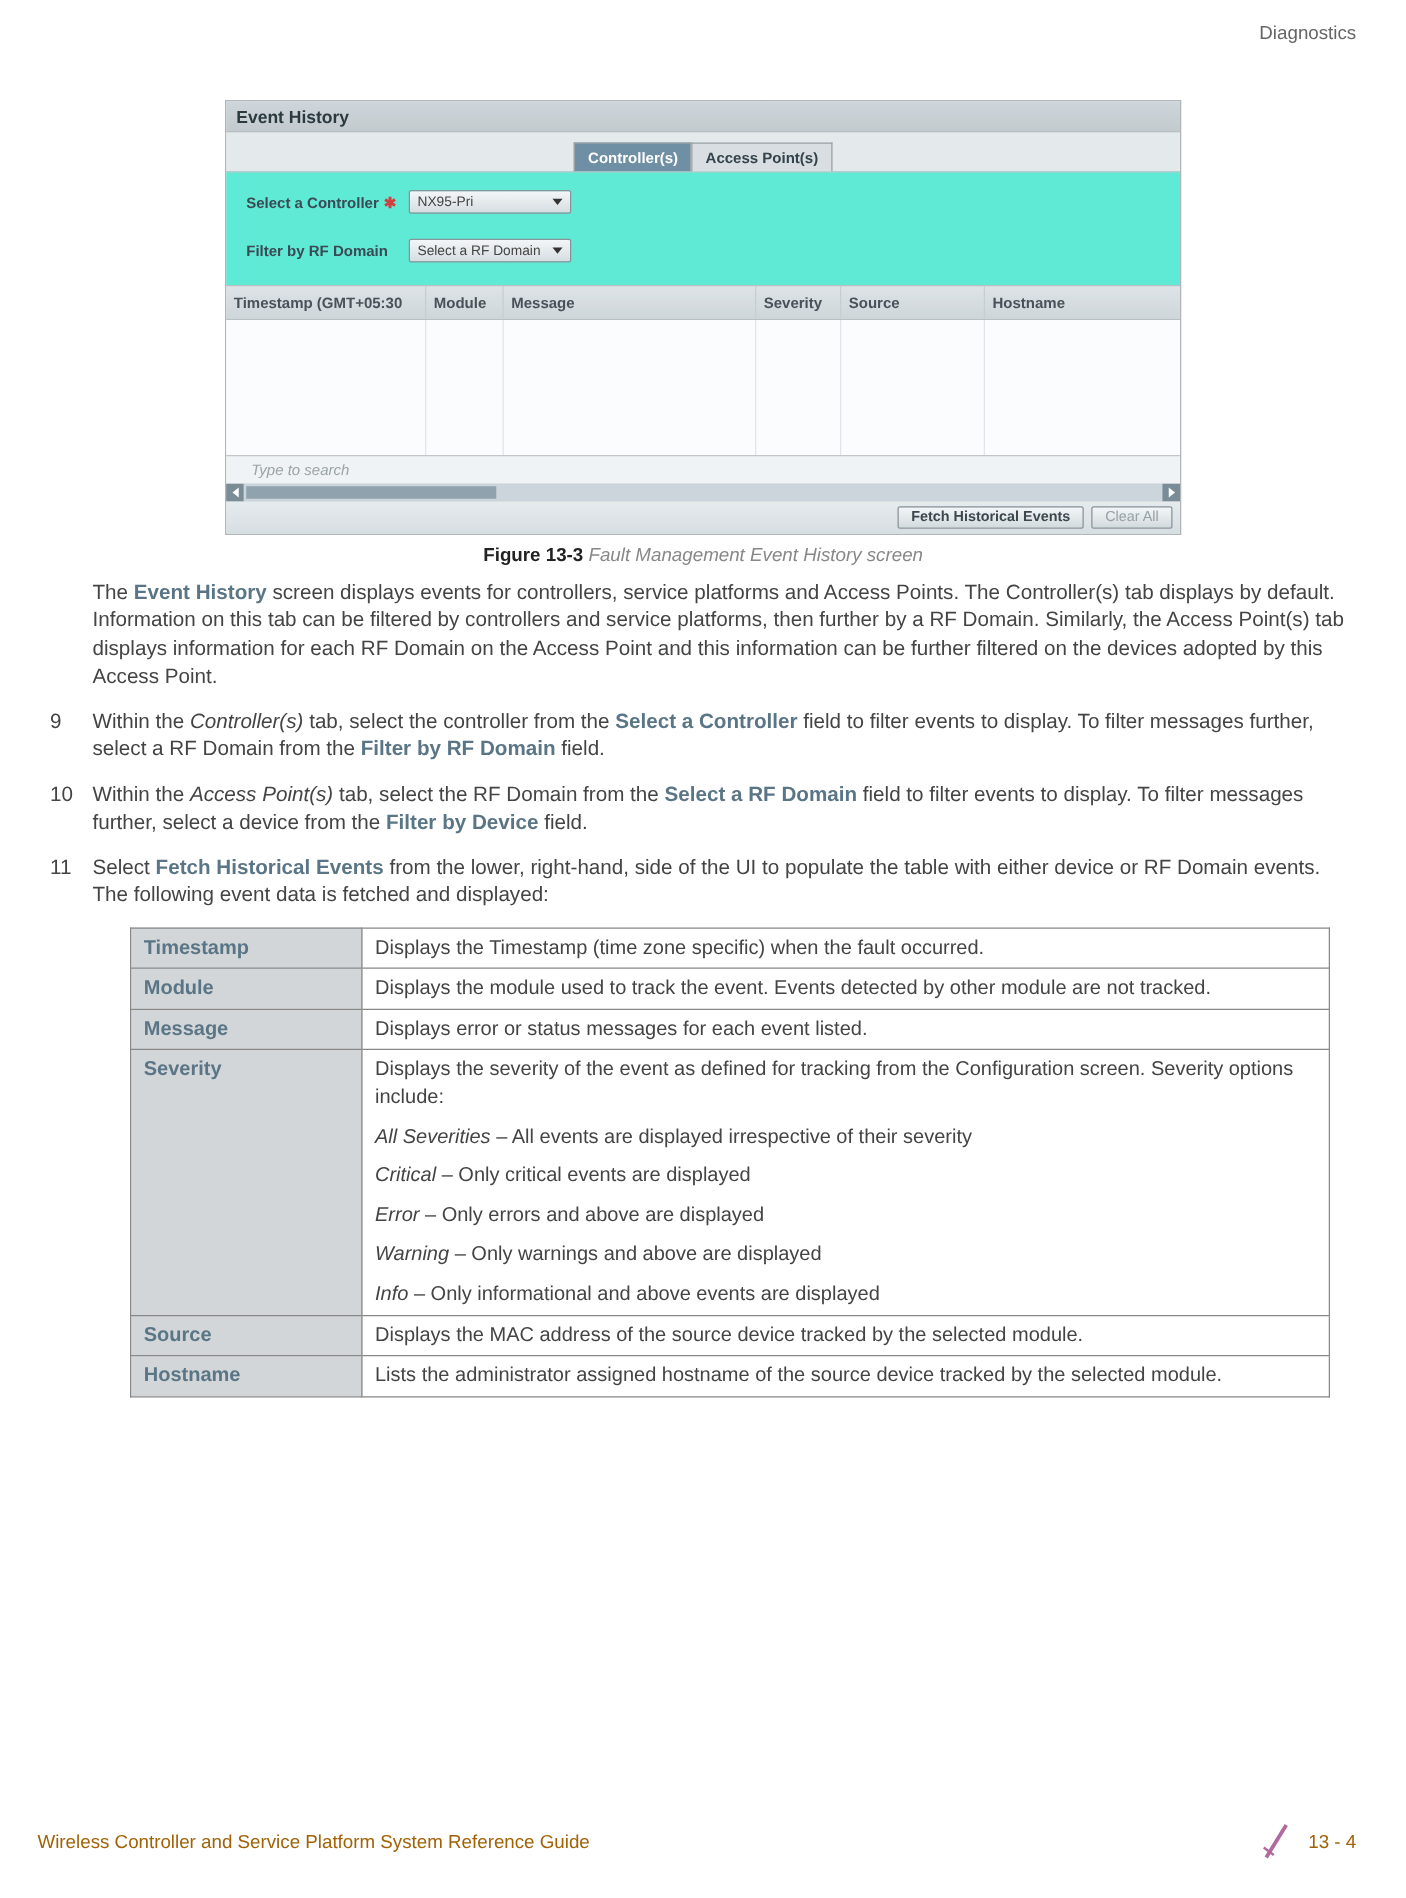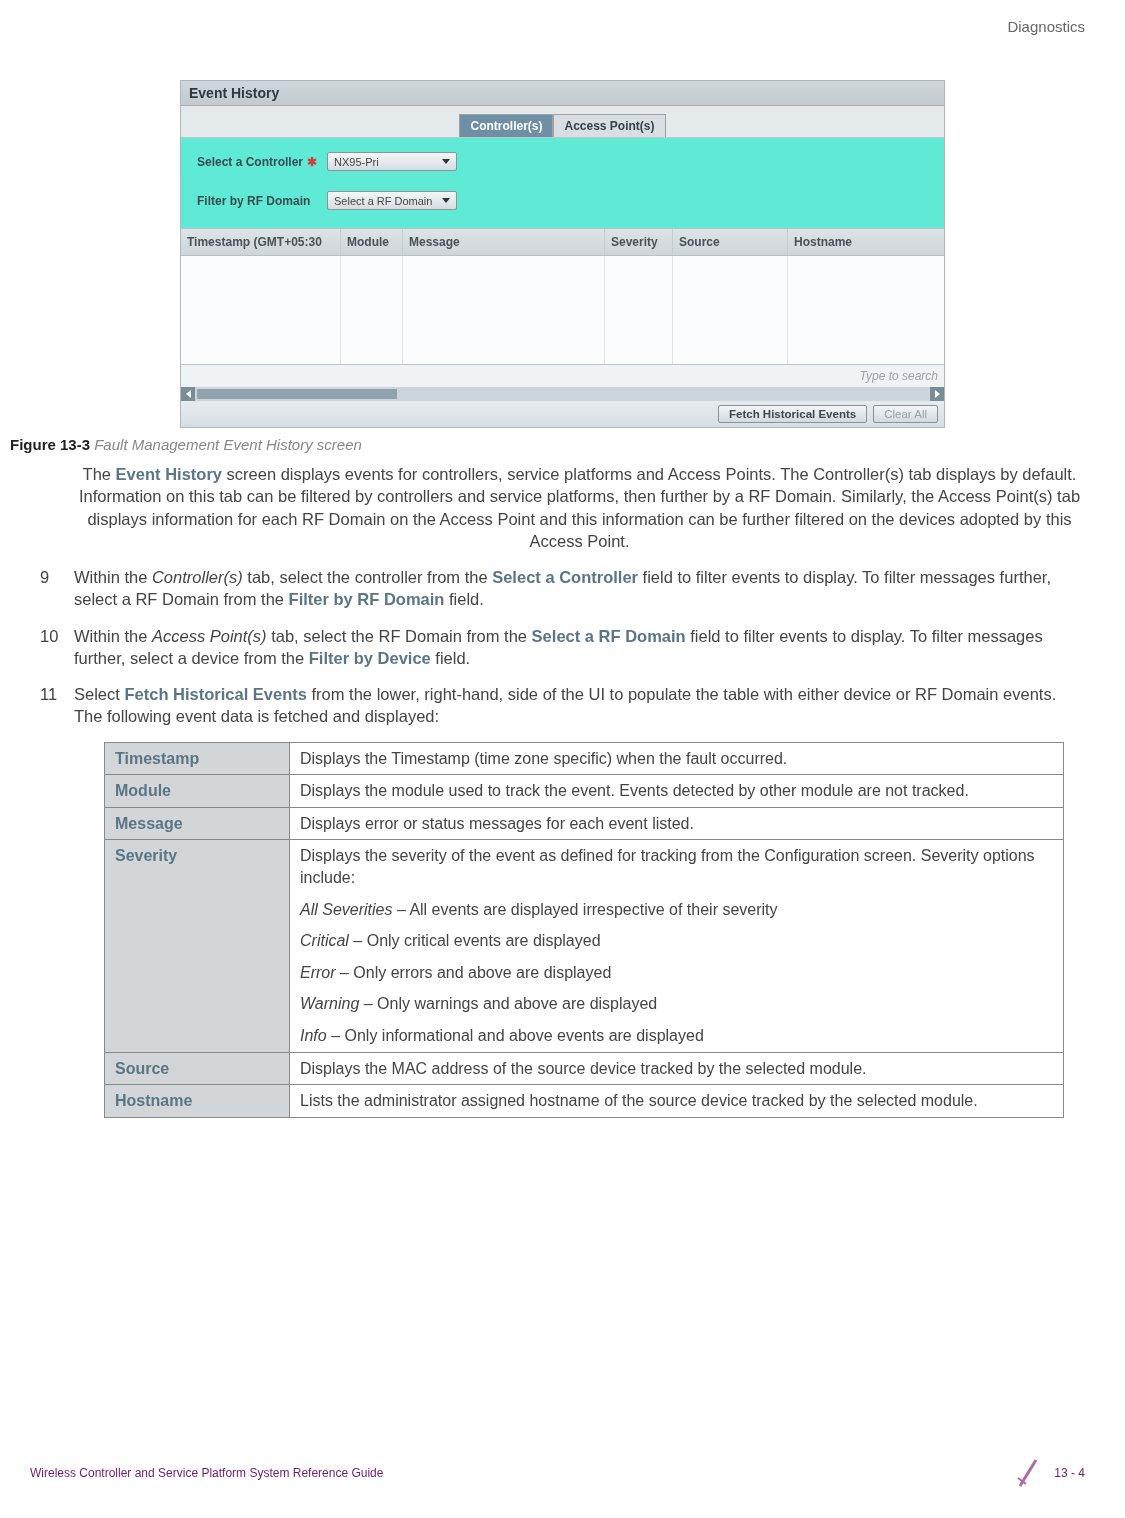--- a/index.html
+++ b/index.html
@@ -120,25 +120,24 @@
   .sc-grid-col { border-right: 1px solid #e0e5e8;}
   .sc-grid-col.ts{ width: 160px;}
   .sc-grid-col.mod{ width: 62px;}
   .sc-grid-col.msg{ width: 202px;}
   .sc-grid-col.sev{ width: 68px;}
   .sc-grid-col.src{ width: 115px;}
   .sc-grid-col.hn{ width: 150px; border-right: none;}
   .sc-search {
     border-top: 1px solid #c0c6ca;
     background: #f0f3f5;
-    padding: 4px 6px;
+    padding: 4px 20px;
     color: #9aa3a8;
     font-style: italic;
     font-size: 12px;
-    text-align: right;
   }
   .sc-scroll {
     display: flex;
     align-items: center;
     background: #b8c4cc;
     height: 14px;
     position: relative;
   }
   .sc-scroll .sb-left, .sc-scroll .sb-right{
     width: 14px; height: 14px;
@@ -160,32 +159,33 @@
     border: 1px solid #8a939a;
     background: linear-gradient(#f3f6f8,#d3dade);
     border-radius: 2px;
     padding: 2px 10px;
     font-size: 11.5px;
     font-weight: bold;
     color: #3c474e;
   }
   .sc-btn.dim { color: #97a0a6; font-weight: normal;}
   .fig-caption {
+    text-align: center;
     font-size: 15px;
     margin: 6px 0 10px 0;
   }
   .fig-caption .fig-bold { font-weight: bold; color: #222;}
   .fig-caption .fig-ital { font-style: italic; color: #888;}
   .body-text {
     padding: 0 30px;
     font-size: 16.5px;
     line-height: 1.35;
     color: #444;
   }
-  .para { margin: 0 0 14px 34px; text-align: center; }
+  .para { margin: 0 0 14px 34px; }
   .num-para { display: flex; margin-bottom: 14px;}
   .num { width: 34px; flex-shrink: 0;}
   .accent { color: #5a7686; font-weight: bold;}
   .ital { font-style: italic;}
   .def-table {
     margin: 0 0 0 64px;
     border-collapse: collapse;
     width: 960px;
     font-size: 16px;
   }
@@ -203,22 +203,22 @@
   }
   .sev-opt { margin-top: 10px;}
   .page-footer {
     position: absolute;
     bottom: 30px;
     left: 30px;
     right: 40px;
     display: flex;
     justify-content: space-between;
     align-items: center;
-    font-size: 12px;
-    color: #701a75;
+    font-size: 15px;
+    color: #a16207;
   }
   .page-num { display: flex; align-items: center; gap: 12px;}
   .slash-icon svg { display: block;}
 </style>
 </head>
 <body>
 
 <div class="page-header">Diagnostics</div>
 
 <div class="content">

